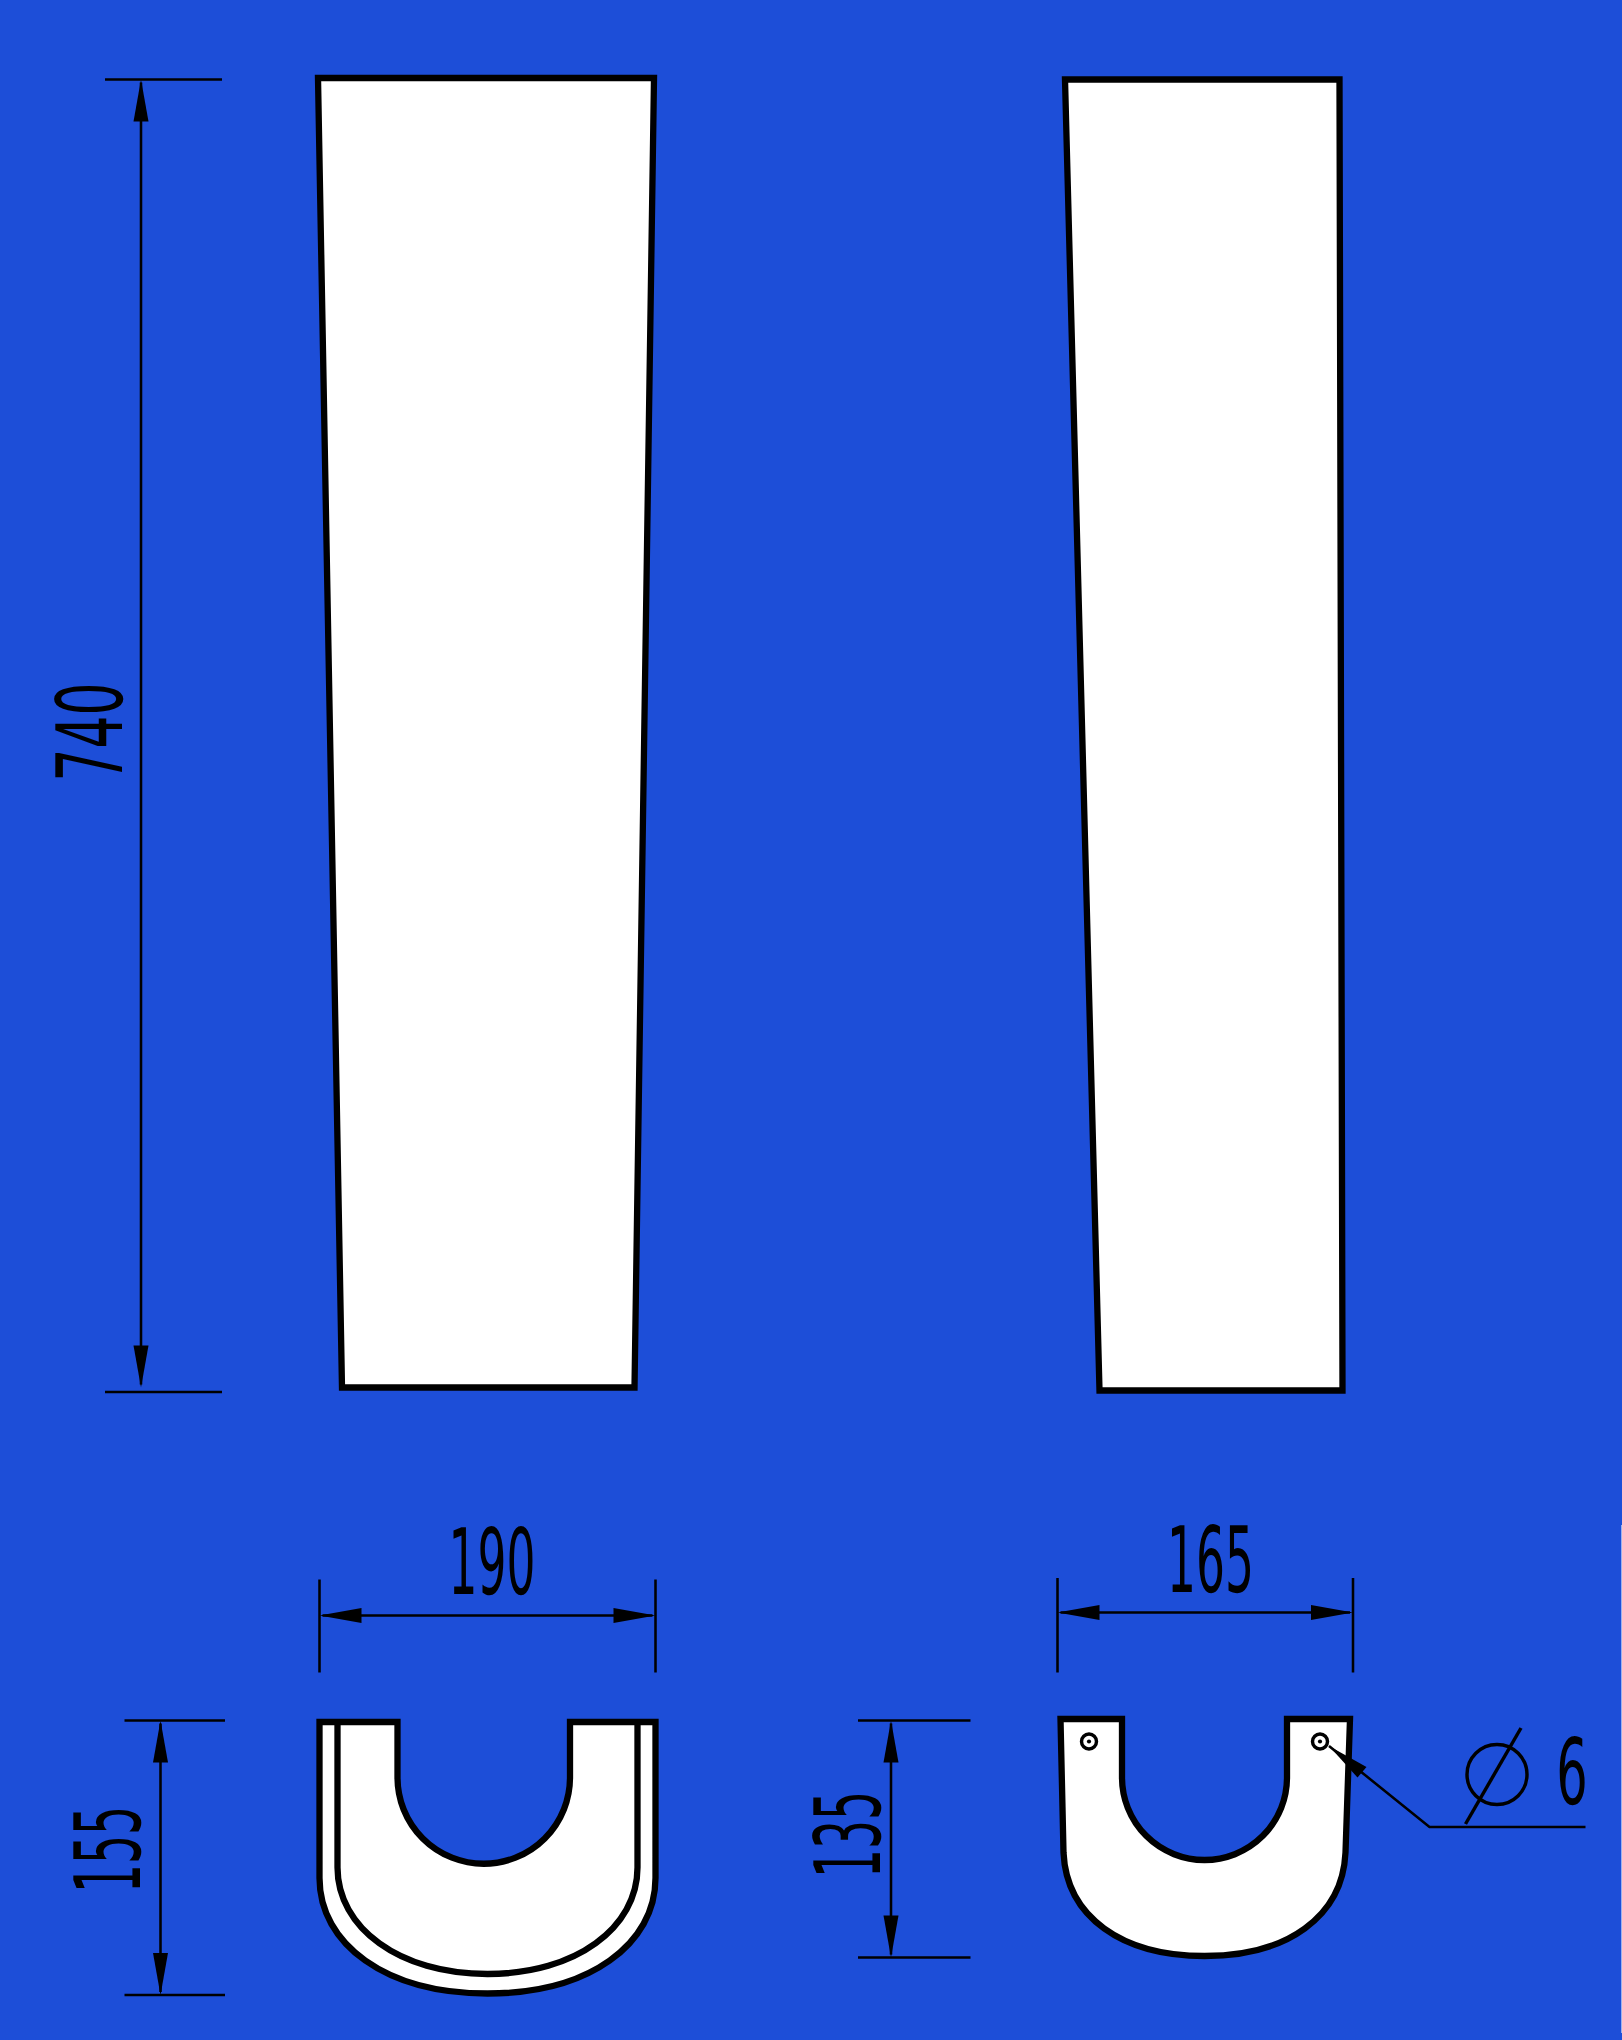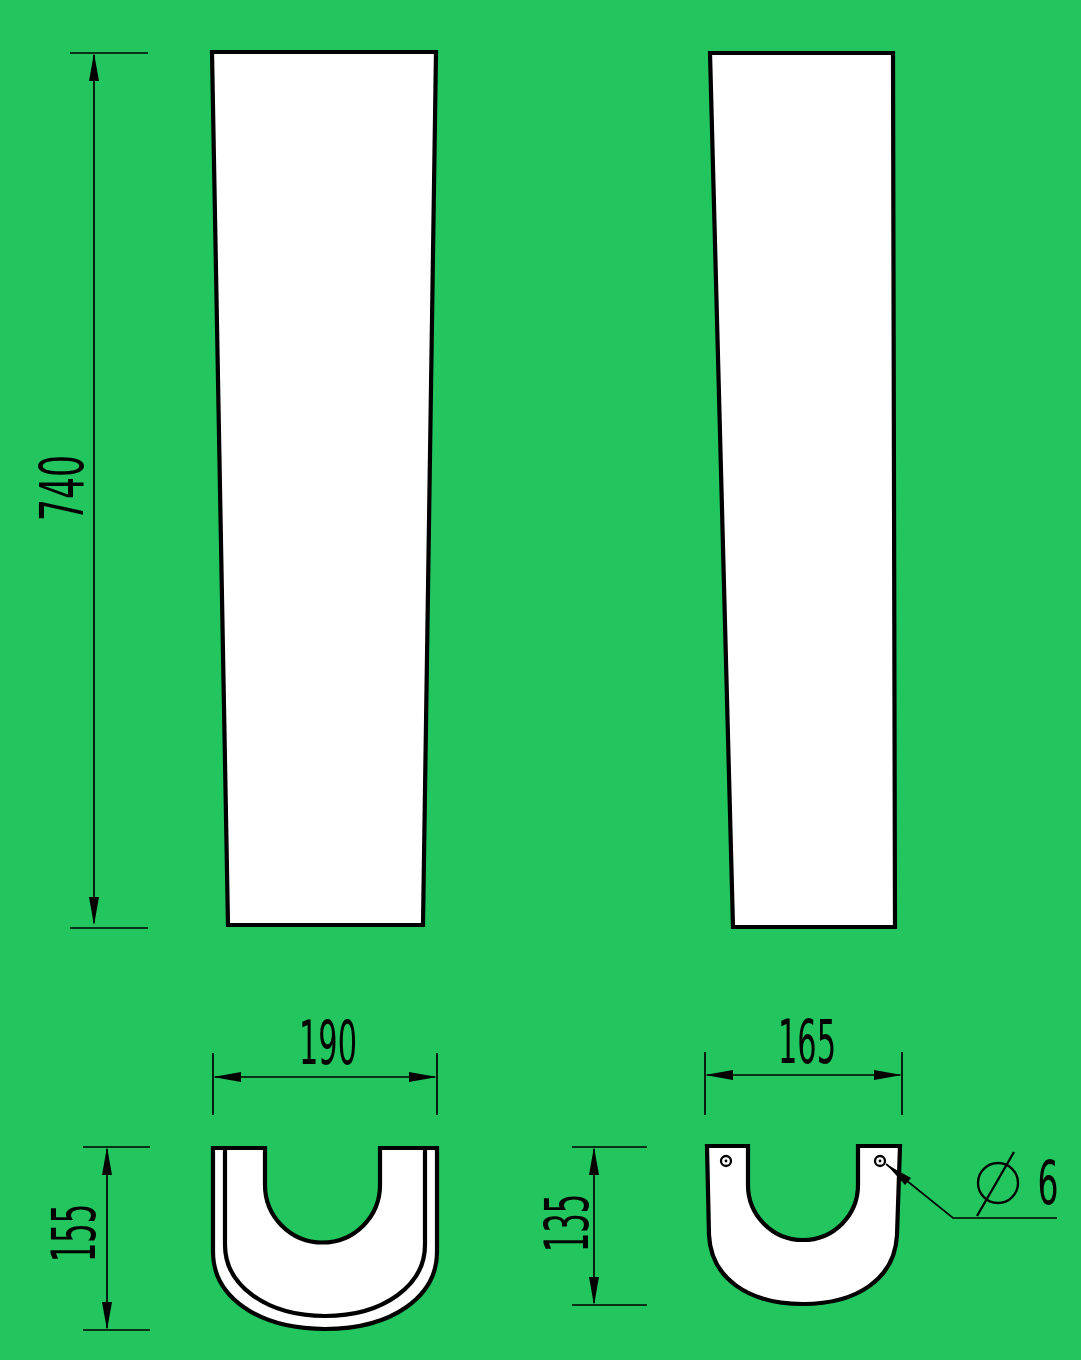--- a/index.html
+++ b/index.html
@@ -4,21 +4,21 @@
 <style>
   html, body {
     margin: 0;
     padding: 0;
     background: #ffffff;
   }
   .drawing-canvas {
     position: relative;
     width: 1081px;
     height: 1360px;
-    background: #22c55e;
+    background: #1d4ed8;
     overflow: hidden;
   }
   svg.tech-drawing {
     display: block;
     width: 1081px;
     height: 1360px;
   }
   .outline {
     fill: #ffffff;
     stroke: #000000;

